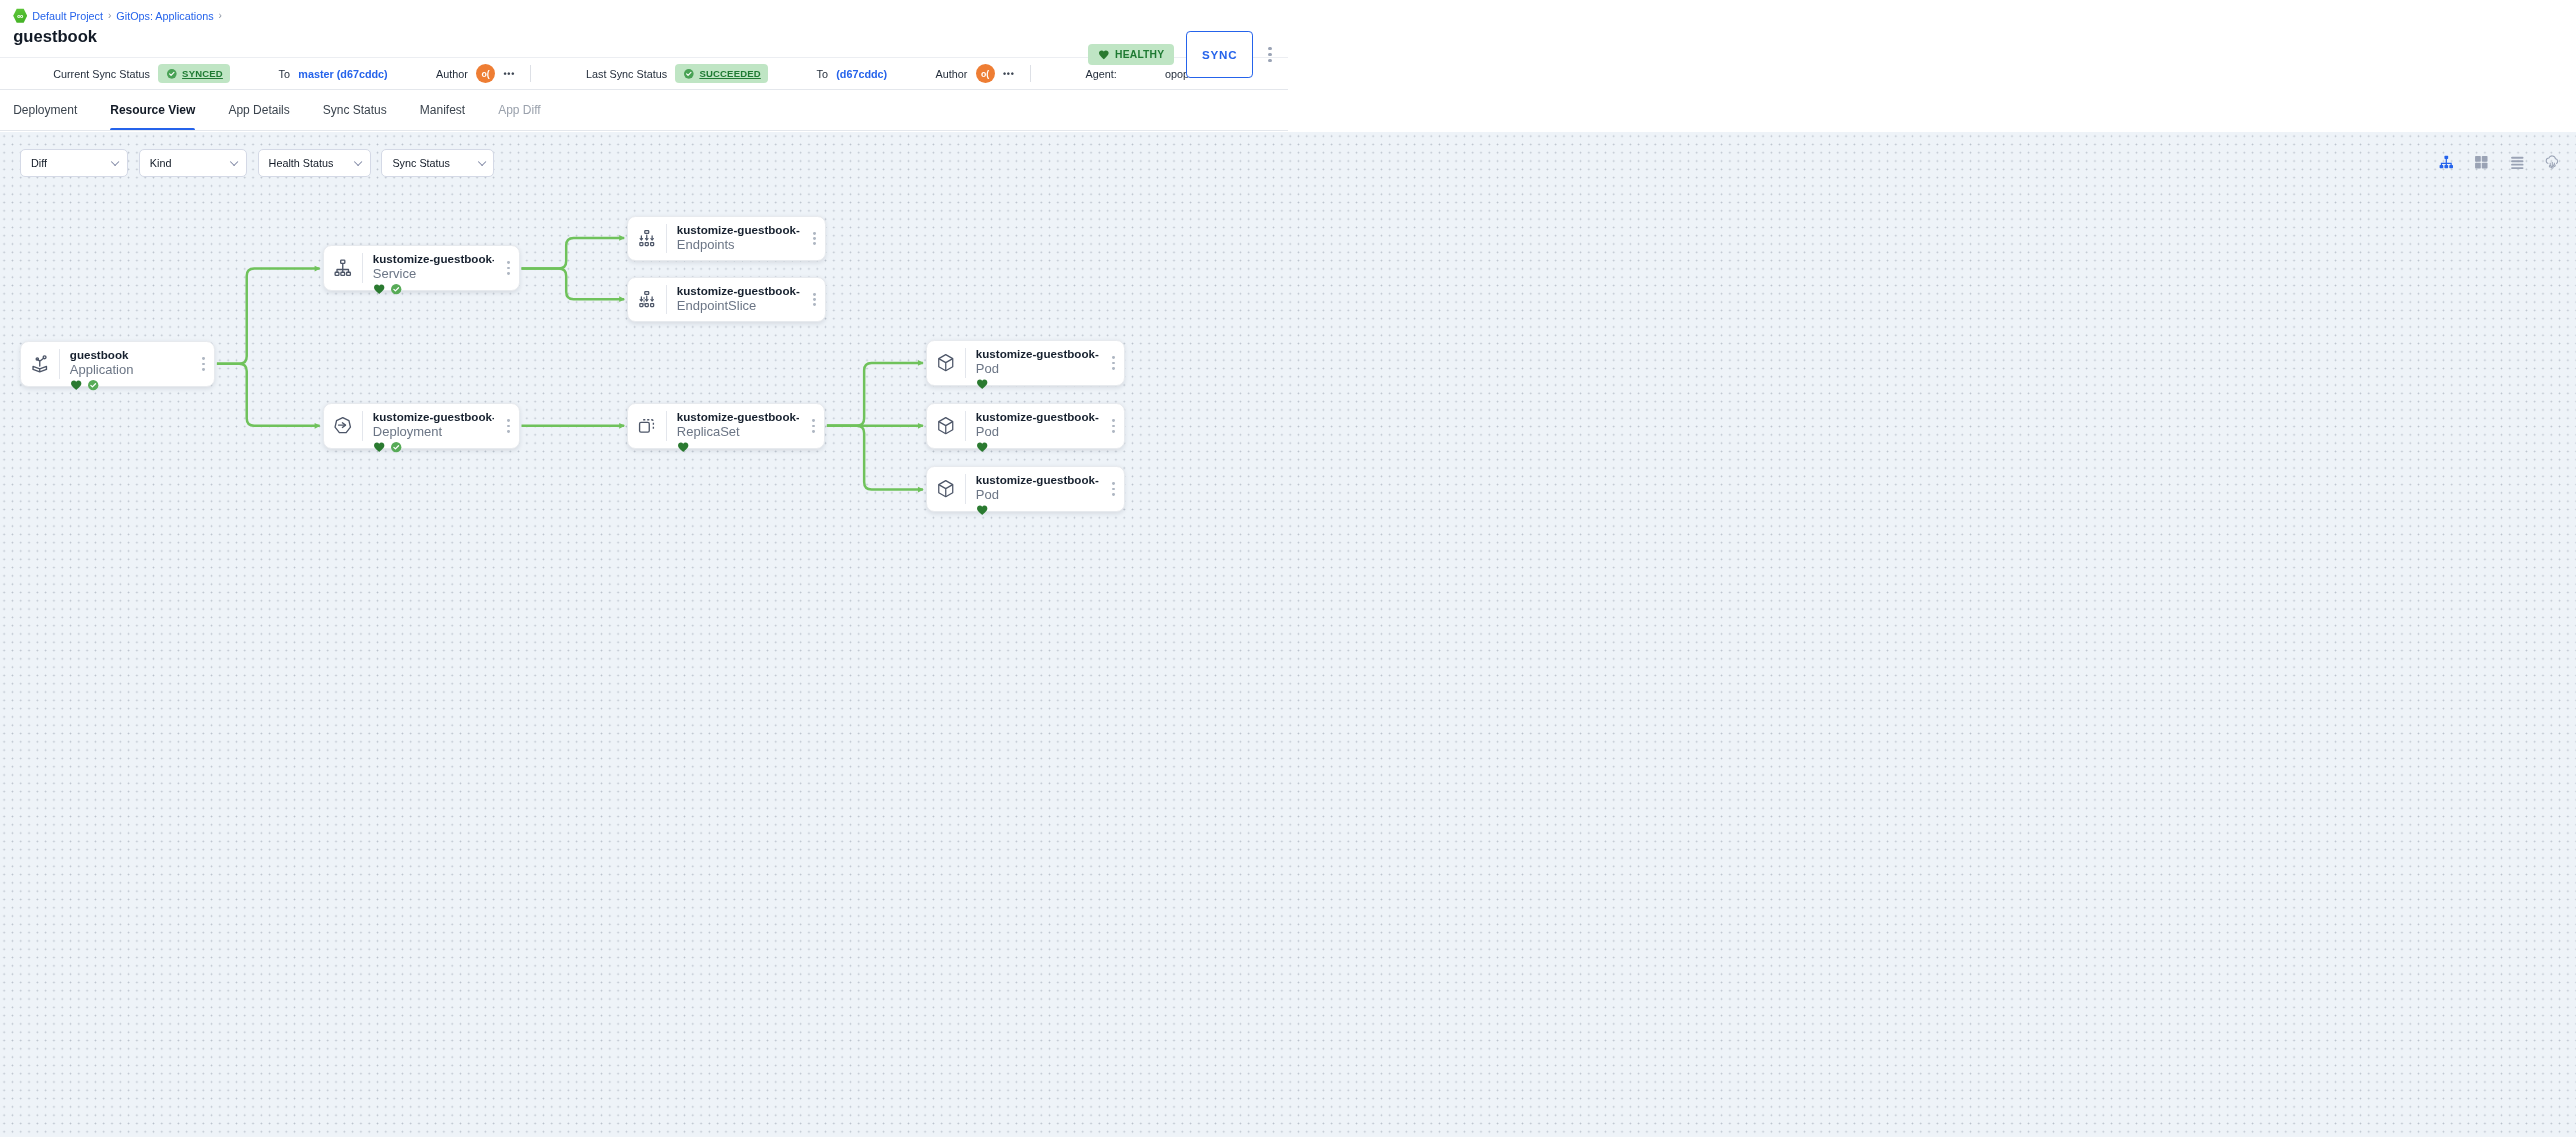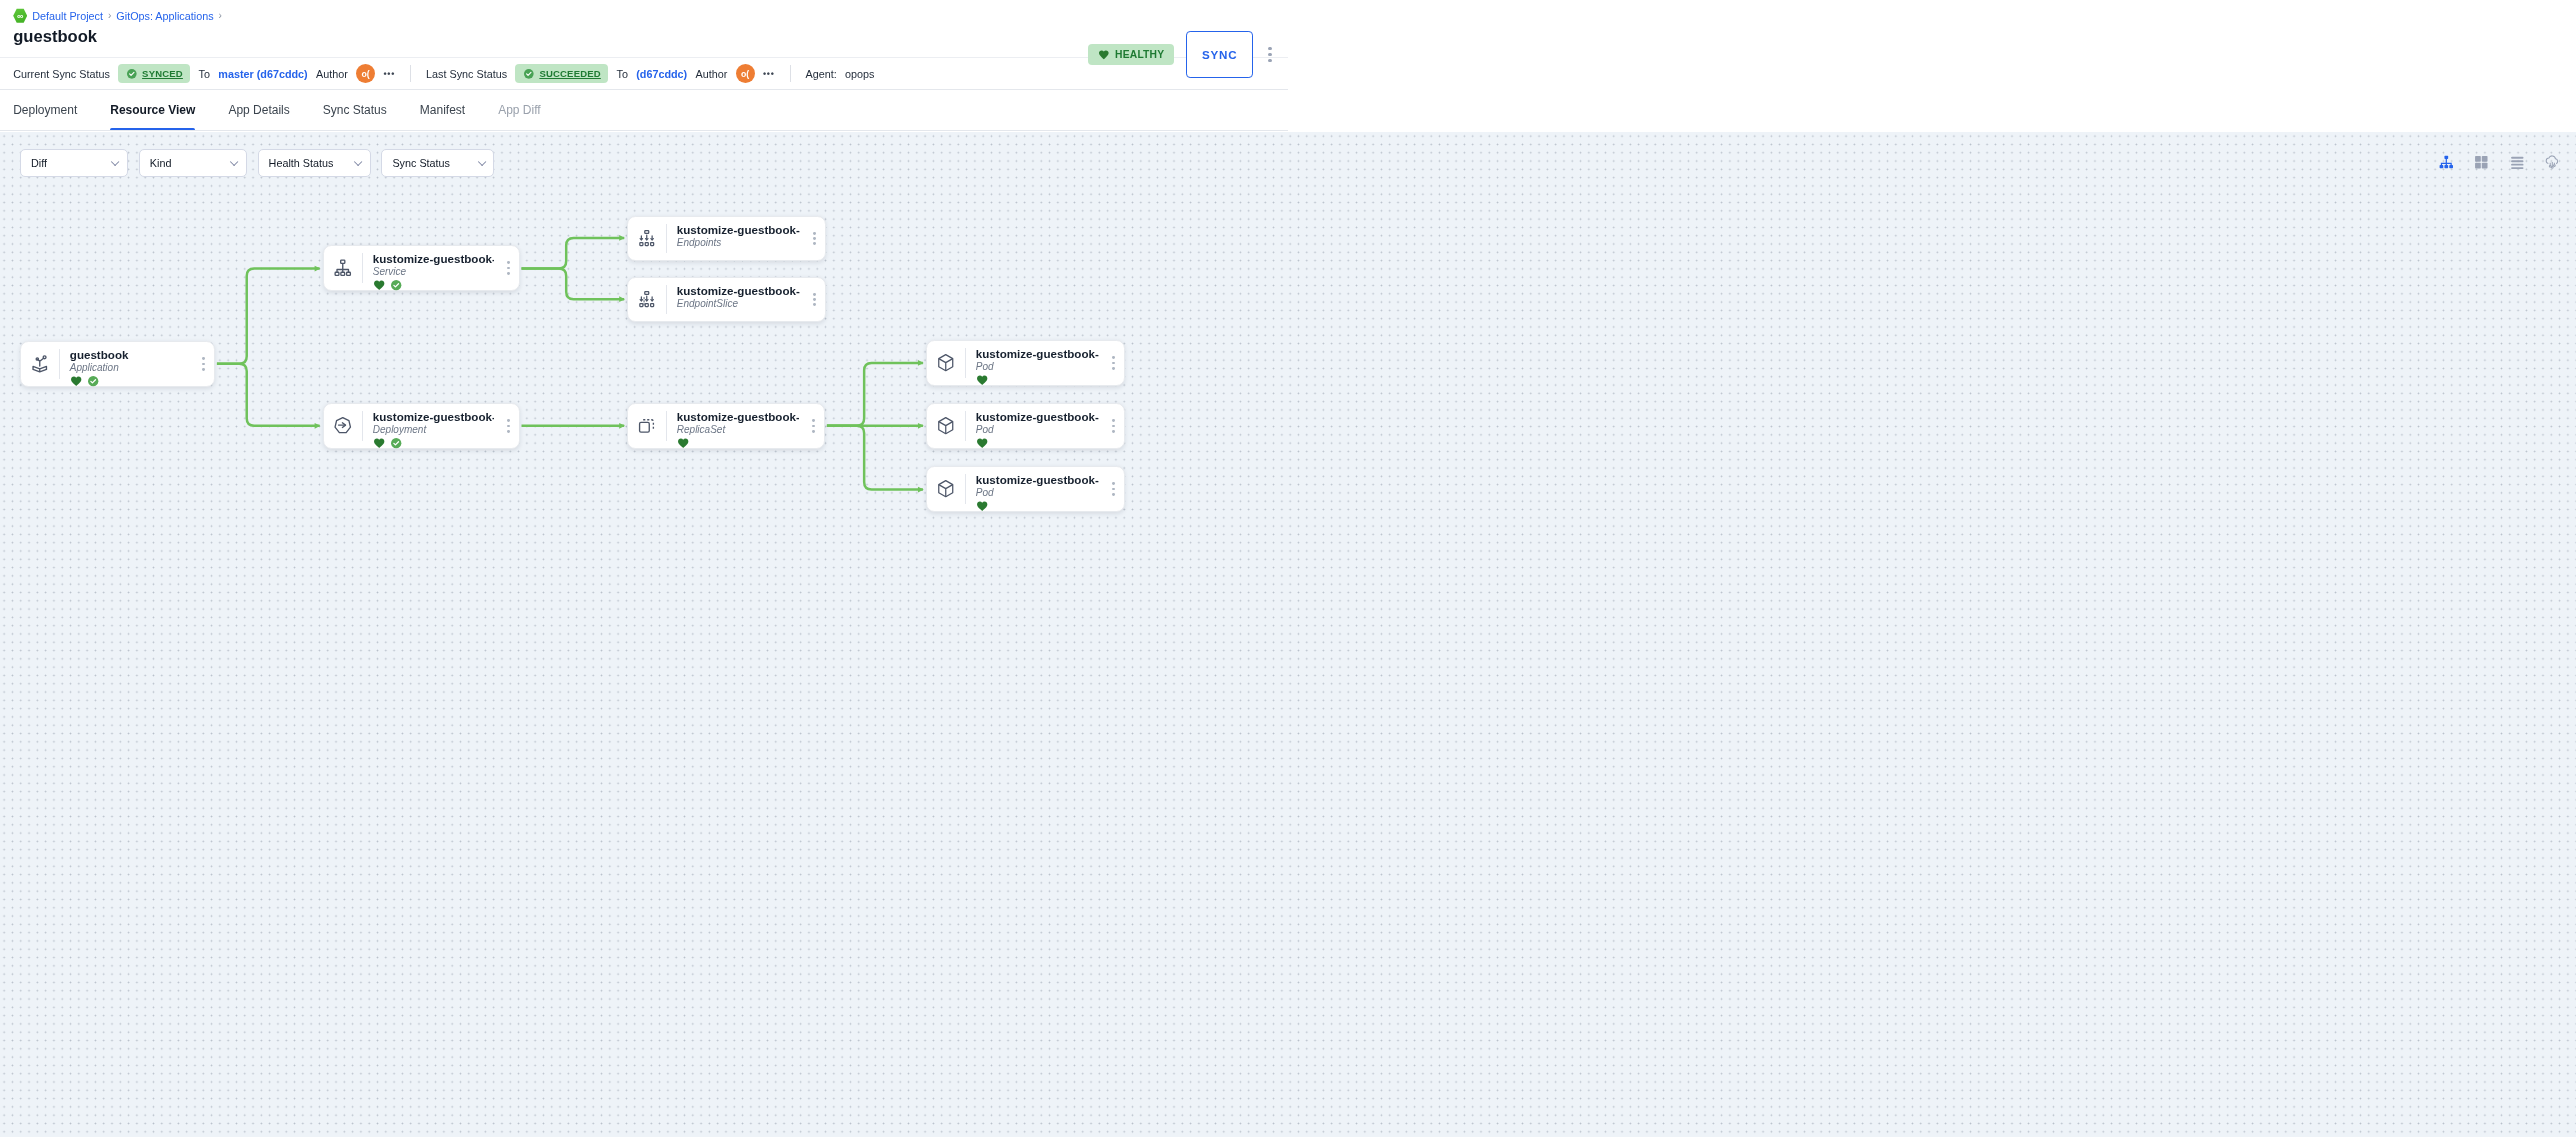--- a/index.html
+++ b/index.html
@@ -22,21 +22,21 @@
   .sync-btn { background:#fff; border:1.2px solid #2563eb; color:#2563eb; font-weight:700;
     font-size:11.6px; letter-spacing:0.8px; border-radius:4.1px; padding:16px 15px; cursor:pointer;
     font-family:"Liberation Sans", sans-serif; }
   .kebab { display:flex; flex-direction:column; gap:2.5px; align-items:center; padding:1.7px 3.3px; cursor:pointer; }
   .kebab i { width:3.3px; height:3.3px; border-radius:50%; background:#9aa3b5; }
 
   
   .statusbar { height:33px; border-top:0.8px solid #eceef2; border-bottom:0.8px solid #e4e7ec;
     display:flex; align-items:center; padding:0 13.2px; gap:10px; font-size:10.8px; background:#fff; }
   .seg { display:flex; align-items:center; gap:8.3px; }
-  .s-label { color:#1f2937; }
+  .s-label { color:#1f2937;margin-left:40px; }
   .badge-green { display:flex; align-items:center; gap:5px; background:#bfe5c4; color:#1e7a32;
     font-weight:700; font-size:9.5px; letter-spacing:0.2px; border-radius:4.1px; padding:3.3px 7.4px;text-decoration:underline; }
   .s-target { color:#2563eb; font-weight:700; text-decoration:none; cursor:pointer; }
   .avatar { width:19px; height:19px; border-radius:50%; background:#ee7d33; color:#fff;
     font-size:8.7px; font-weight:700; display:flex; align-items:center; justify-content:center; }
   .more-dots { color:#3d4653; font-weight:700; letter-spacing:0.8px; font-size:9px; cursor:pointer; }
   .vdiv { width:0.8px; height:16.6px; background:#dde0e6; margin:0 5px; }
 
   
   .tabs { display:flex; gap:33px; padding:0 13.2px; border-bottom:0.8px solid #e4e7ec; background:#fff; height:41px; }
@@ -62,21 +62,21 @@
   svg.edges { position:absolute; left:0; top:0; }
 
   
   .node { position:absolute; background:#fff; border:0.8px solid #e7eaee; border-radius:8.3px;
     box-shadow:0 1.7px 4.1px rgba(21,34,50,.10); display:flex; align-items:stretch; cursor:pointer; }
   .node-icon { width:38px; display:flex; align-items:center; justify-content:center; color:#4d5668; }
   .node-icon svg { width:21.5px; height:21.5px; }
   .node-vdiv { width:0.8px; background:#e3e6ec; margin:7.4px 0; }
   .node-body { flex:1; padding:5.8px 3.3px 5px 10px; min-width:0; }
   .node-name { font-size:11.6px; font-weight:700; color:#16202e; white-space:nowrap; overflow:hidden; }
-  .node-kind { font-size:10px; color:#6b7585; margin-top:0.8px;font-style:italic; }
+  .node-kind { font-size:13px; color:#6b7585; margin-top:0.8px; }
   .node-health { display:flex; gap:5px; margin-top:2.5px; height:12.4px; }
   .node-health svg { width:12.4px; height:12.4px; }
   .node-kebab { width:21.5px; display:flex; flex-direction:column; gap:2.5px; align-items:center;
     justify-content:center; cursor:pointer; }
   .node-kebab i { width:2.9px; height:2.9px; border-radius:50%; background:#aeb6c2; }
 </style>
 </head>
 <body>
 
 <div class="header">

